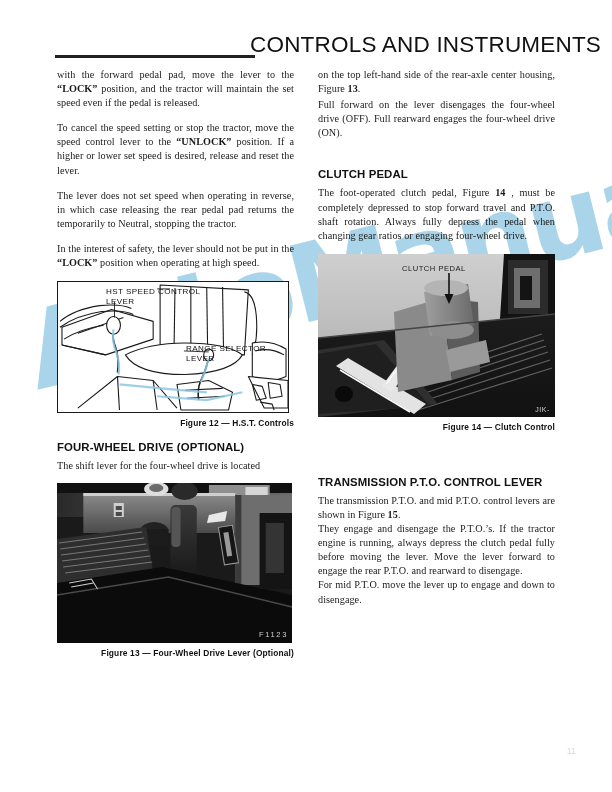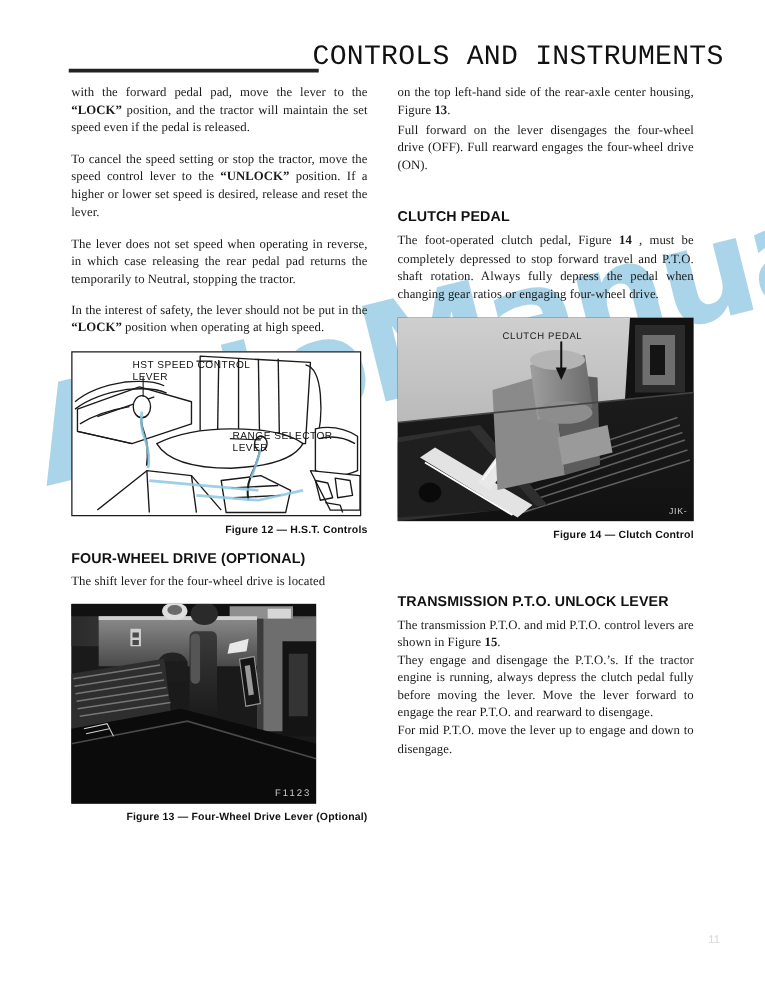--- a/index.html
+++ b/index.html
@@ -61,21 +61,21 @@
     position: absolute;
     left: 250px;
     top: 32px;
     width: 322px;
     text-align: right;
     font-size: 22.5px;
     font-weight: 400;
     letter-spacing: .2px;
     color: #111;
     white-space: nowrap;
-    font-family: Liberation Mono, monospace;
+    font-family: Liberation Sans, sans-serif;
   }
 
   
   .column {
     position: absolute;
     top: 68px;
     width: 237px;
     z-index: 10;
   }
   #col-left  { left: 57px; }
@@ -146,21 +146,21 @@
     letter-spacing: .4px;
     line-height: 9.6px;
     white-space: nowrap;
     font-family: "Liberation Sans", sans-serif;
   }
   #f12-lab-hst { left: 48px; top: 5px; }
   #f12-lab-range { left: 128px; top: 62px; }
 
   
   #fig13-wrap { margin-top: 10px; }
-  #fig13 { width: 196px; height: 160px; }
+  #fig13 { width: 235px; height: 160px; }
 
   
   #fig14-wrap { margin-top: 7px; }
   #fig14 { width: 237px; height: 163px; }
   .f14-label {
     position: absolute;
     left: 84px;
     top: 10px;
     font-size: 7.6px;
     letter-spacing: .5px;
@@ -448,21 +448,21 @@
         <div class="f14-label">CLUTCH PEDAL</div>
         <svg class="f14-arrow" width="14" height="32" viewBox="0 0 14 32">
           <line x1="7" y1="0" x2="7" y2="24" stroke="#111" stroke-width="1.6"></line>
           <polygon points="7,31 2.5,21 11.5,21" fill="#111"></polygon>
         </svg>
         <div class="f14-artifact">JIK-</div>
       </div>
       <div class="fig-caption">Figure 14  —  Clutch Control</div>
     </div>
 
-    <h2 class="section" style="margin-top:44px">TRANSMISSION P.T.O. UNLOCK LEVER</h2>
+    <h2 class="section" style="margin-top:44px">TRANSMISSION P.T.O. CONTROL LEVER</h2>
 
     <p class="body tight">The transmission P.T.O. and mid P.T.O.
       control levers are shown in Figure <b>15</b>.</p>
 
     <p class="body tight">They engage and disengage the P.T.O.’s. If the tractor engine is running, always depress the clutch pedal fully before moving the lever. Move the lever forward to engage the rear P.T.O. and rearward to disengage.</p>
 
     <p class="body tight">For mid P.T.O. move the lever up to engage and down to disengage.</p>
 
   </div>
 

